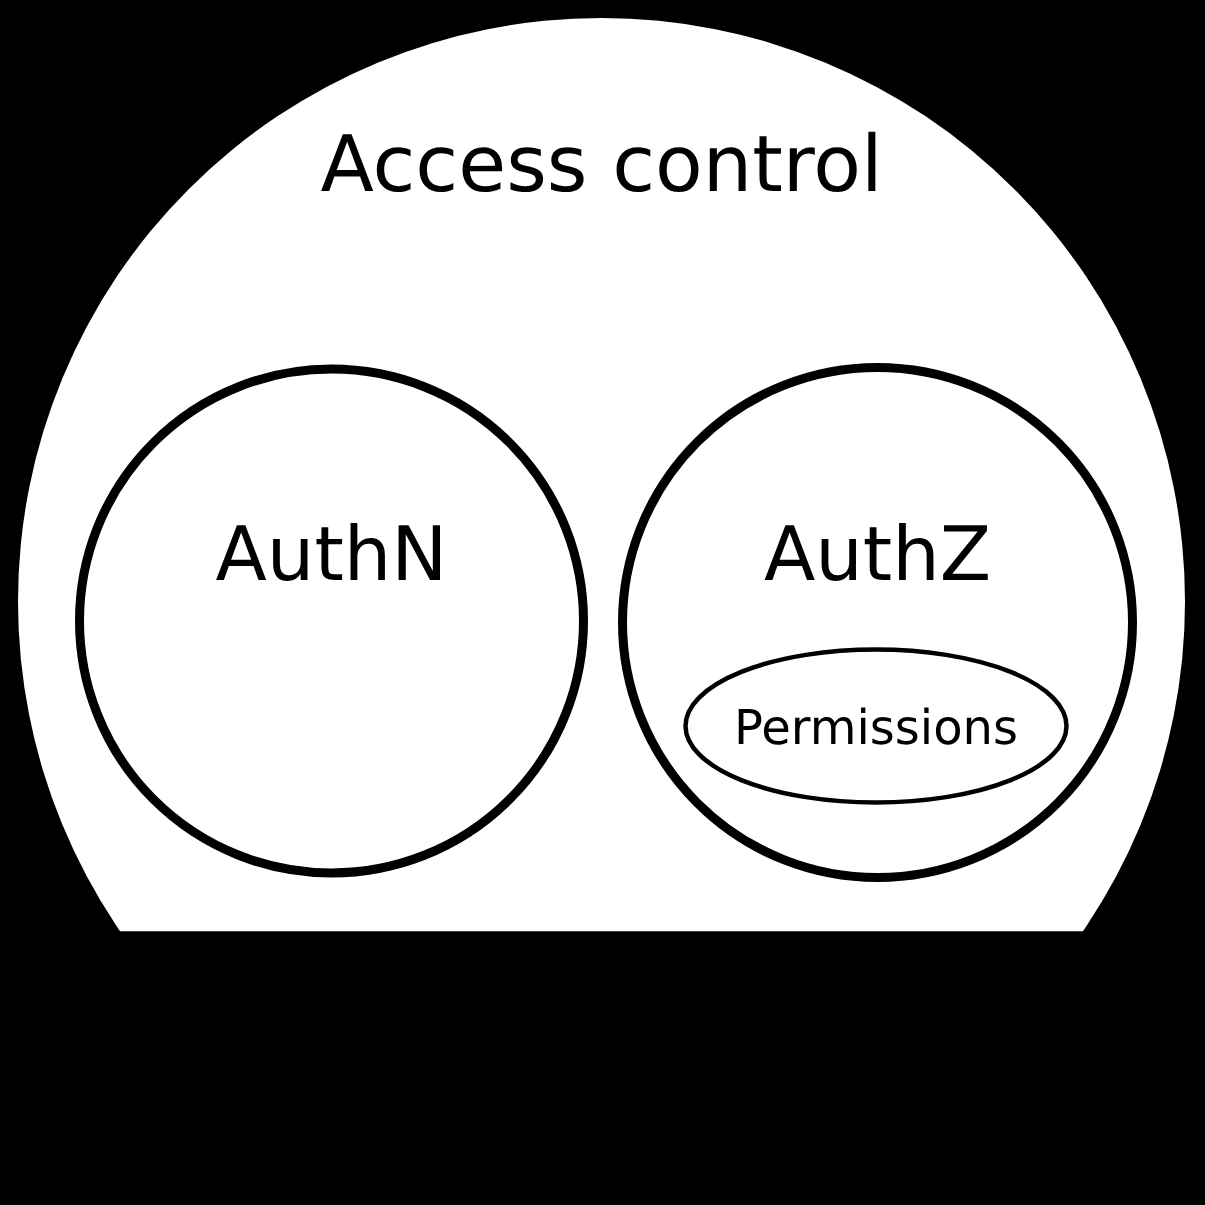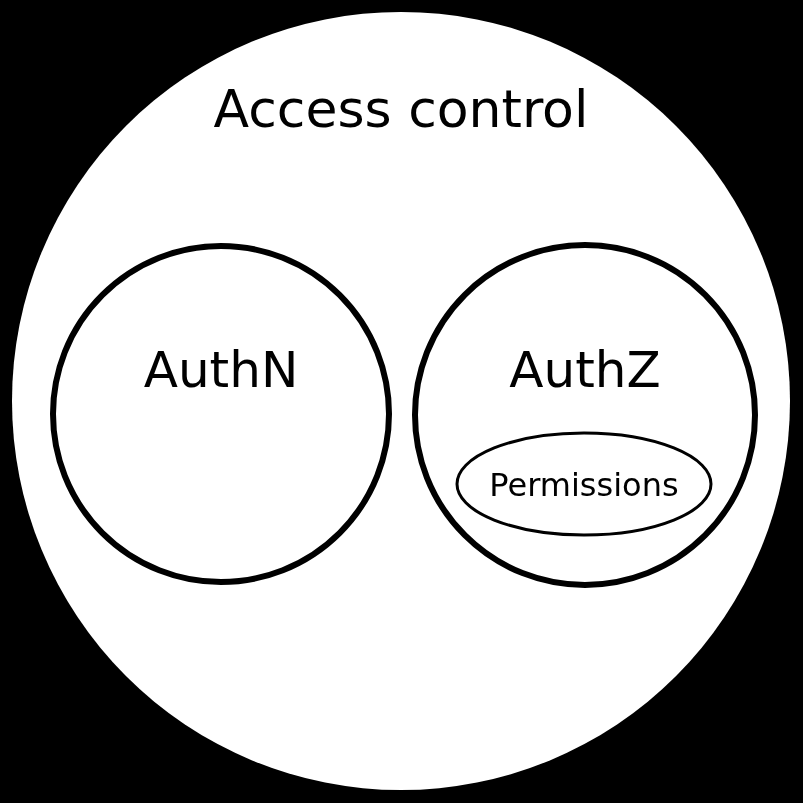--- a/index.html
+++ b/index.html
@@ -3,21 +3,21 @@
 <meta charset="utf-8">
 <style>
   html, body {
     margin: 0;
     padding: 0;
     background: #000000;
   }
   #diagram-root {
     position: relative;
     width: 803px;
-    height: 803px;
+    height: 621px;
     background: #000000;
     overflow: hidden;
     font-family: "DejaVu Sans", "Liberation Sans", sans-serif;
   }
   #venn-svg {
     display: block;
     width: 803px;
     height: 803px;
   }
   .shape-fill-white { fill: #ffffff; }

